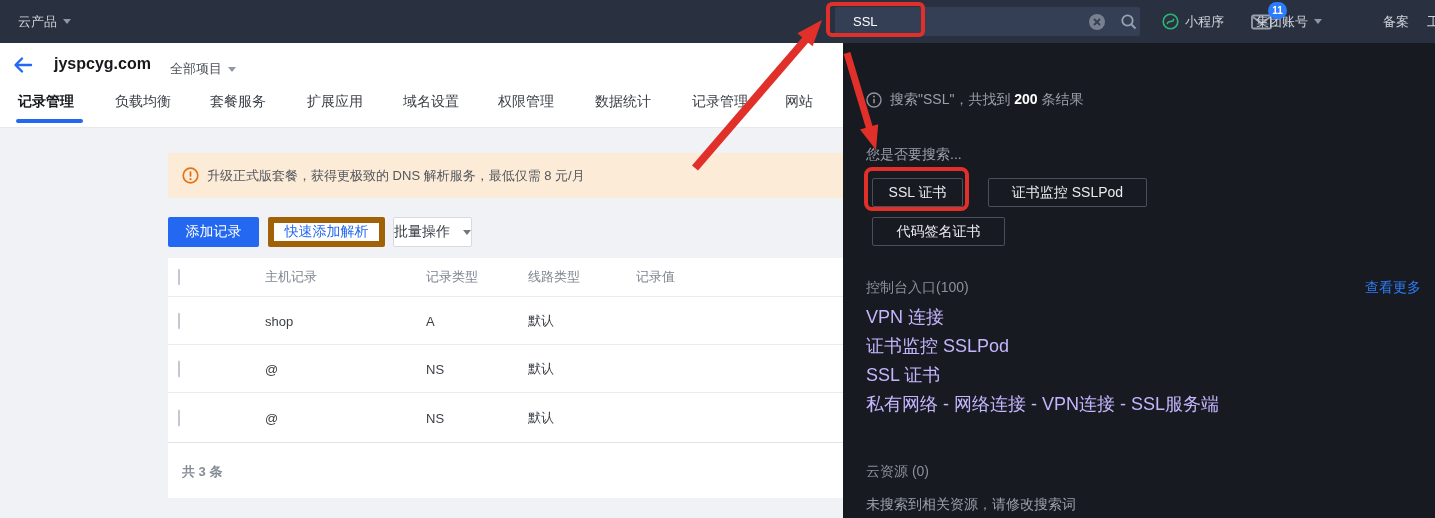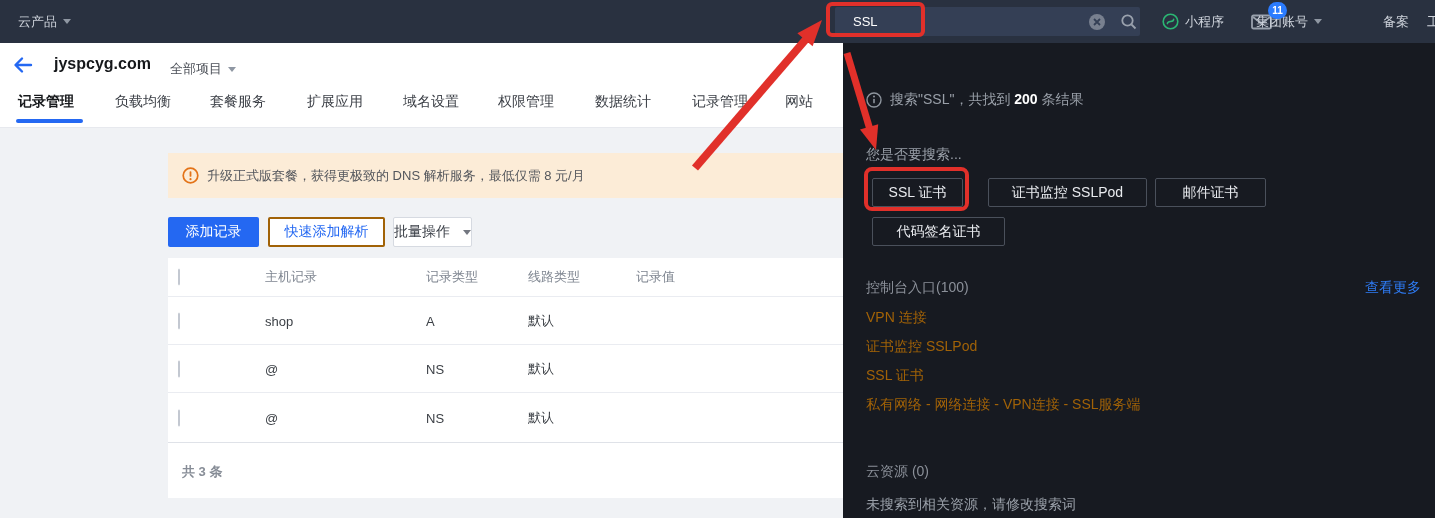--- a/index.html
+++ b/index.html
@@ -22,21 +22,21 @@
   .back-btn { position:absolute; left:12px; top:12px; width:22px; height:20px; cursor:pointer; }
   .tab { position:absolute; top:50px; font-size:14px; color:#3a3e45; cursor:pointer; white-space:nowrap; }
   .tab.active { font-weight:bold; color:#17191c; }
   .tab-underline { position:absolute; left:16px; top:76px; width:67px; height:4px; background:#2468f2; border-radius:2px; }
 
   
   .content-bg { position:absolute; left:0; top:129px; width:843px; height:389px; background:#f0f2f5; }
   .banner { position:absolute; left:168px; top:153px; width:675px; height:45px; background:#fcecd7; display:flex; align-items:center; padding-left:14px; gap:8px; z-index:2; }
   .banner-text { font-size:13px; color:#53565c; }
   .btn-add { position:absolute; left:168px; top:217px; width:91px; height:30px; background:#2468f2; color:#fff; font-size:14px; border:none; border-radius:2px; cursor:pointer; z-index:2; font-family:inherit; }
-  .btn-quick { position:absolute; left:268px; top:217px; width:117px; height:30px; background:#fff; color:#2468f2; font-size:14px; border:2px solid #a16207; border-radius:2px; cursor:pointer; z-index:2; font-family:inherit; }
+  .btn-quick { position:absolute; left:268px; top:217px; width:117px; height:30px; background:#fff; color:#2468f2; font-size:14px; border:6px solid #a16207; border-radius:2px; cursor:pointer; z-index:2; font-family:inherit; }
   .btn-batch { position:absolute; left:393px; top:217px; width:79px; height:30px; background:#fff; color:#383d45; font-size:14px; border:1px solid #d6dae1; border-radius:2px; cursor:pointer; z-index:2; display:flex; align-items:center; justify-content:space-between; gap:7px; font-family:inherit; }
 
   
   .card { position:absolute; left:168px; top:258px; width:675px; height:240px; background:#ffffff; z-index:2; }
   .thead { position:relative; height:38px; }
   .trow { position:relative; height:48px; border-top:1px solid #eaecf1; }
   .trow.r3 { height:50px; }
   .tfoot { position:relative; height:56px; border-top:1px solid #dfe2e8;font-weight:bold; }
   .cell { position:absolute; top:50%; transform:translateY(-50%); font-size:13px; color:#3c4046; white-space:nowrap; }
   .th { color:#7e8590; }
@@ -58,21 +58,21 @@
   .info-line b { color:#ffffff; font-weight:bold; }
   .suggest-heading { position:absolute; left:23px; top:103px; font-size:14px; color:#9aa0a9; }
   .sbtn { position:absolute; height:29px; background:transparent; border:1px solid #4a505b; border-radius:2px; color:#e9ebef; font-size:14px; cursor:pointer; font-family:inherit; }
   .sbtn.b1 { left:29px;  top:135px; width:91px; }
   .sbtn.b2 { left:145px; top:135px; width:159px; }
   .sbtn.b3 { left:312px; top:135px; width:111px; }
   .sbtn.b4 { left:29px;  top:174px; width:133px; }
   .section-title { position:absolute; left:23px; font-size:14px; color:#8b9099; }
   .view-more { position:absolute; right:14px; top:236px; font-size:14px; color:#2e7cf6; cursor:pointer; }
   .entries { position:absolute; left:23px; top:266px; }
-  .entry { font-size:14px; color:#a16207; margin-bottom:12px; line-height:17px; cursor:pointer; white-space:nowrap; }
+  .entry { font-size:18px; color:#c4b5fd; margin-bottom:12px; line-height:17px; cursor:pointer; white-space:nowrap; }
   .empty-msg { position:absolute; left:23px; top:453px; font-size:14px; color:#9aa0a9; }
 
   
   .annotations { position:absolute; left:0; top:0; width:1435px; height:518px; z-index:40; pointer-events:none; }
 </style>
 </head>
 <body>
 
 <div class="stage">
 
@@ -228,21 +228,20 @@
       </span>
       <span>
         <span>搜索"SSL"，共找到 </span><b>200</b><span> 条结果</span>
       </span>
     </div>
 
     <div class="suggest-heading">您是否要搜索...</div>
 
     <button class="sbtn b1">SSL 证书</button>
     <button class="sbtn b2">证书监控 SSLPod</button>
-    <button class="sbtn b3">邮件证书</button>
     <button class="sbtn b4">代码签名证书</button>
 
     <div class="section-title" style="top:236px;">控制台入口(100)</div>
     <div class="view-more">查看更多</div>
 
     <div class="entries">
       <div class="entry">VPN 连接</div>
       <div class="entry">证书监控 SSLPod</div>
       <div class="entry">SSL 证书</div>
       <div class="entry">私有网络 - 网络连接 - VPN连接 - SSL服务端</div>

